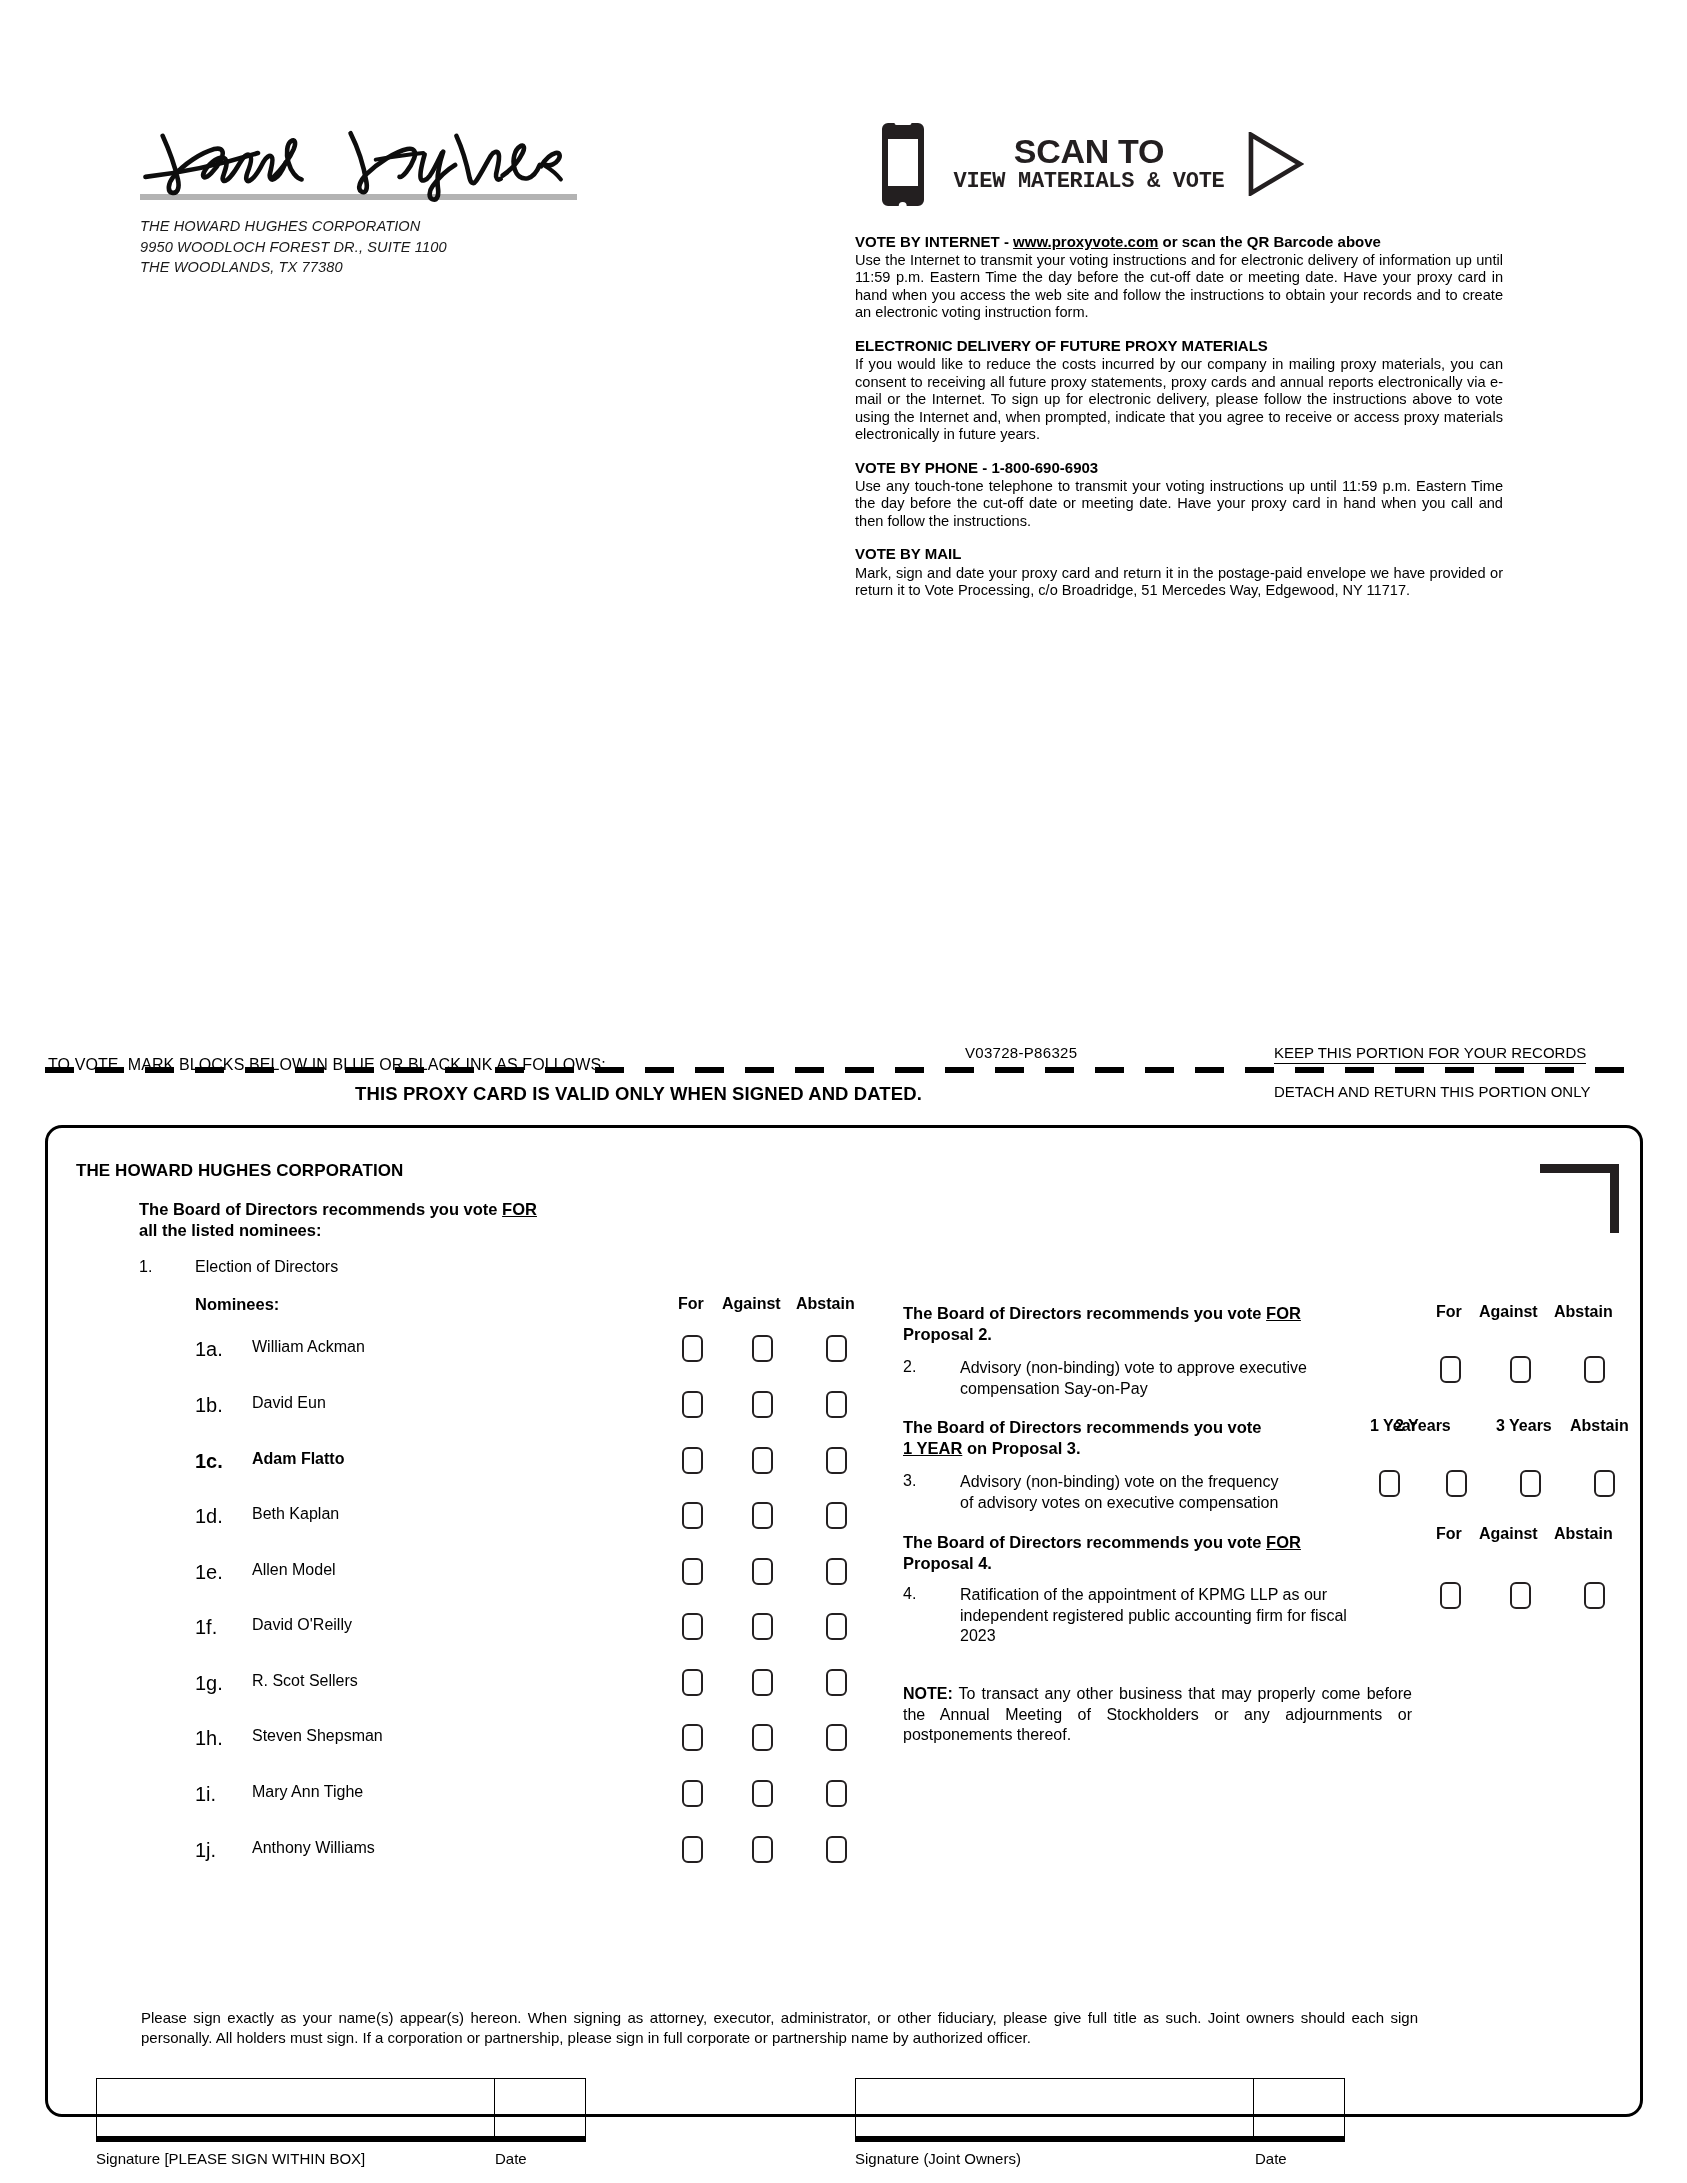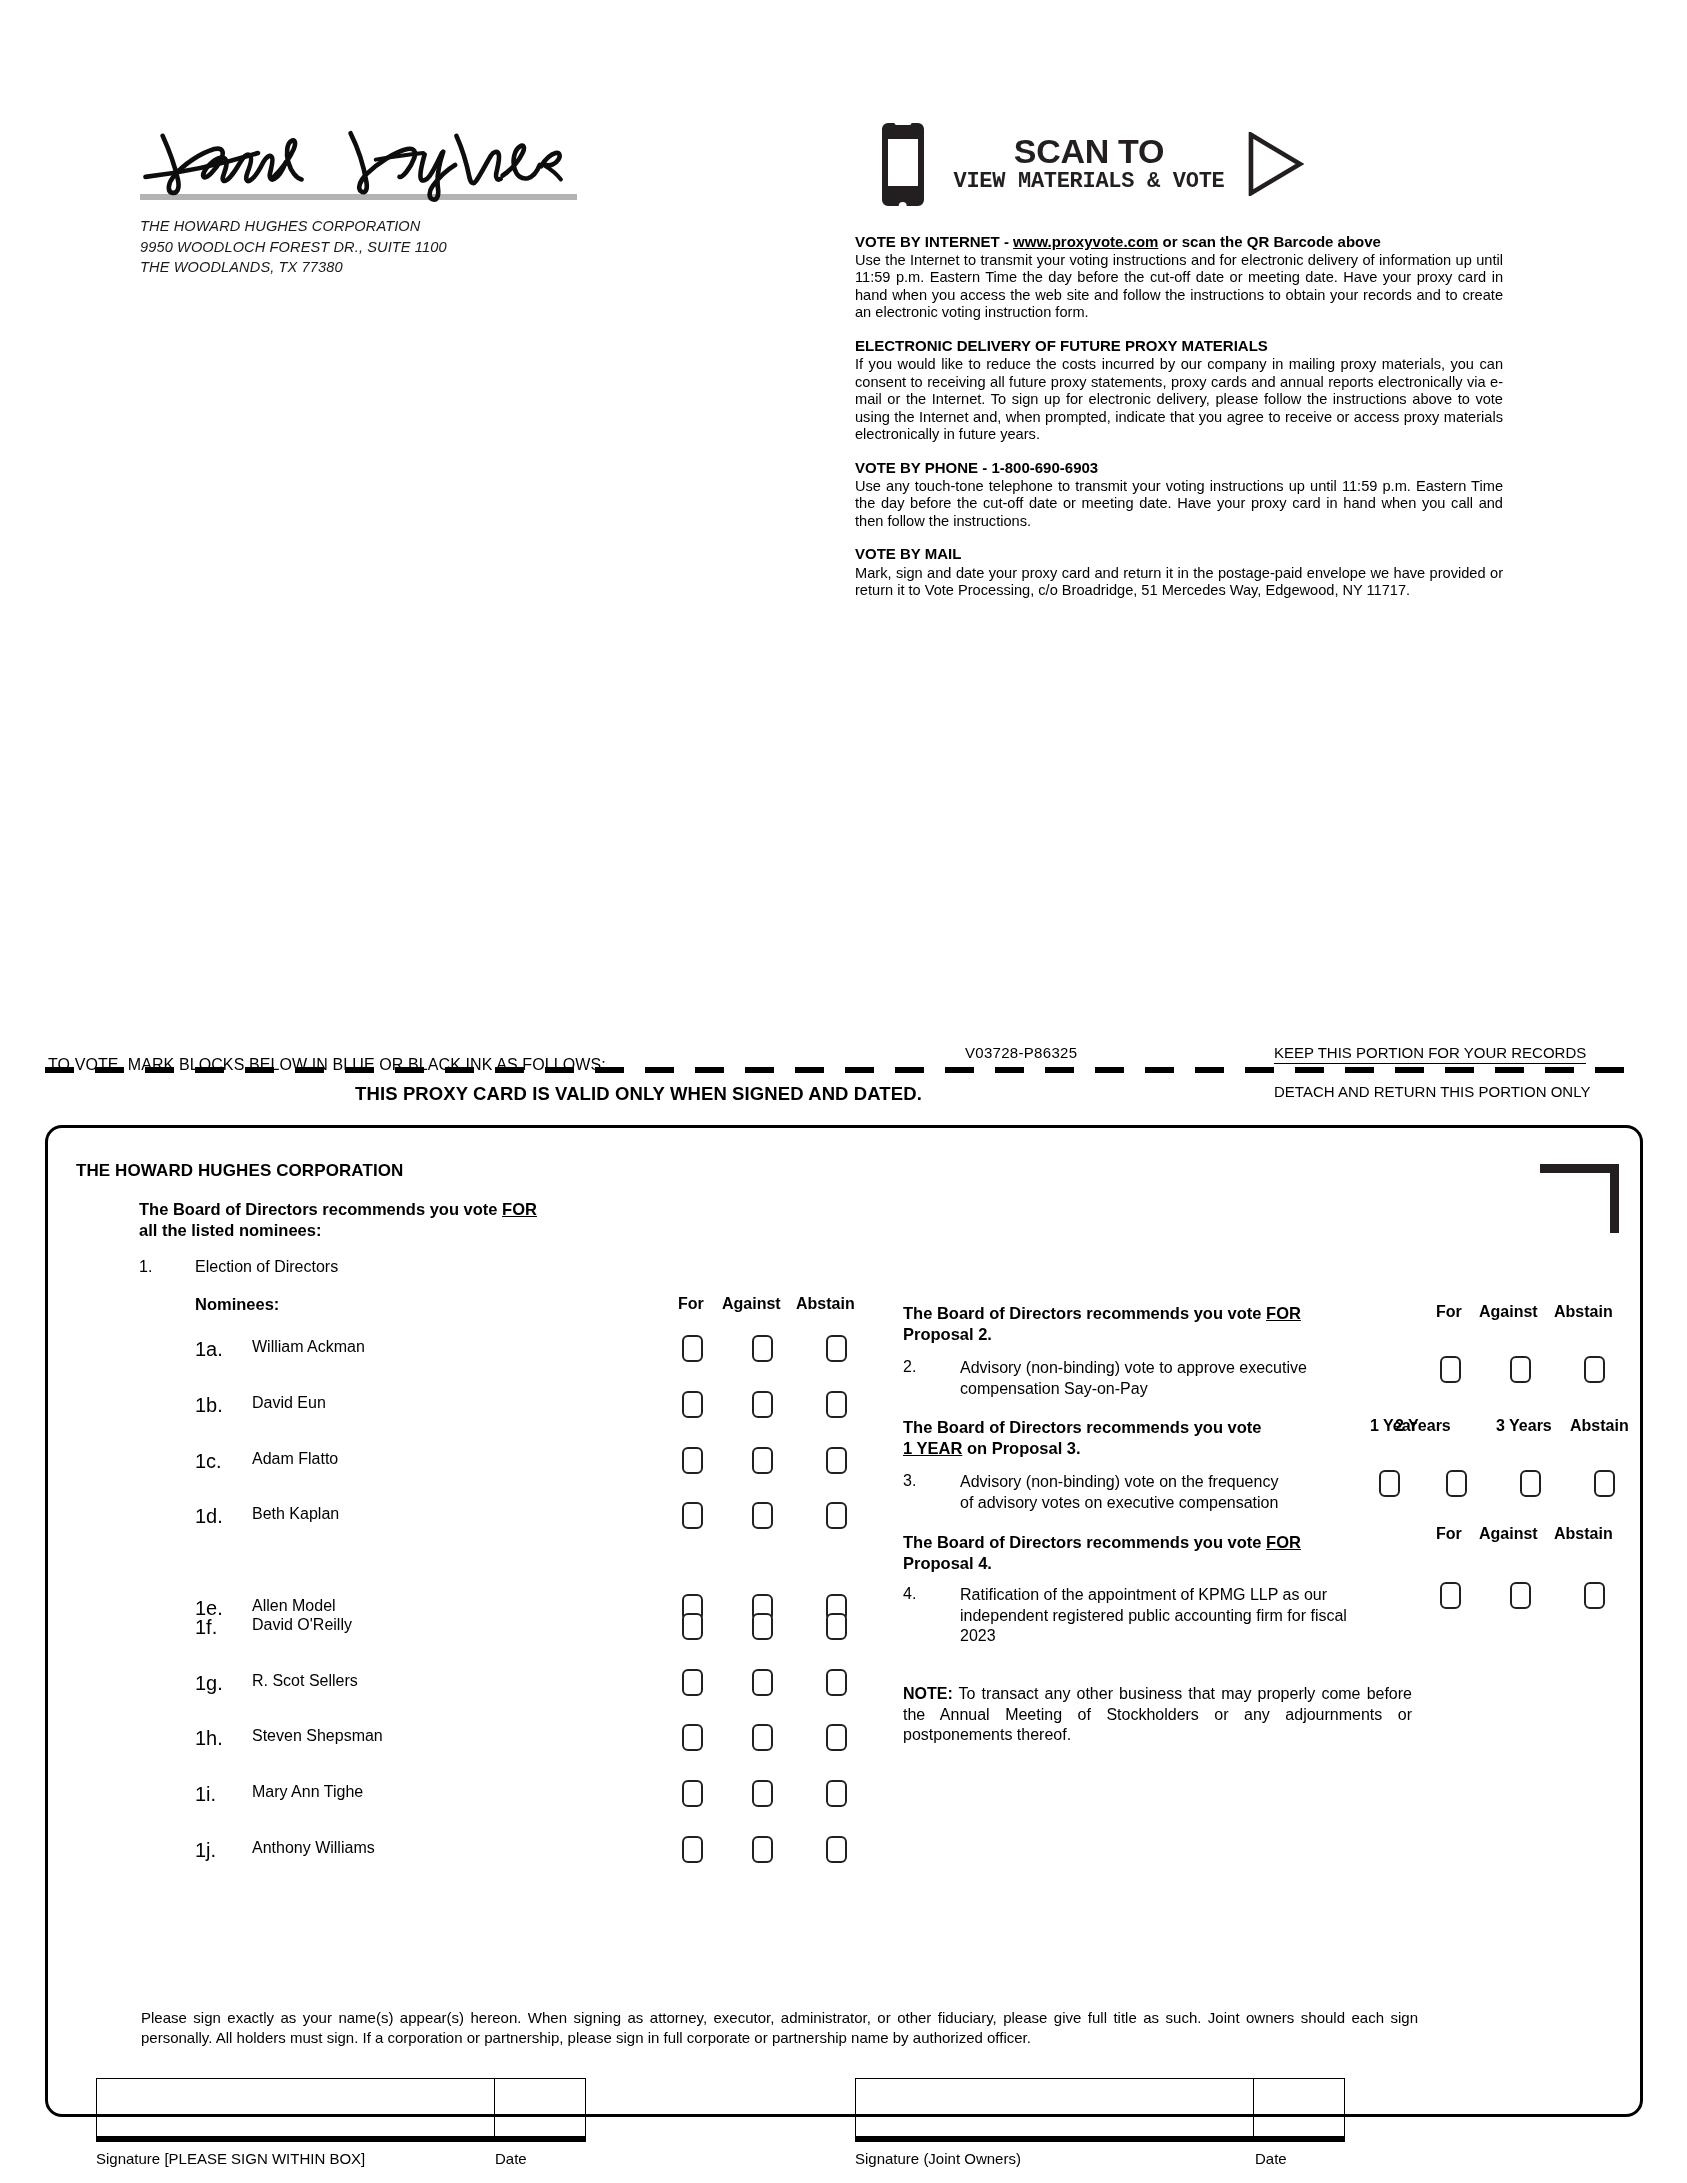--- a/index.html
+++ b/index.html
@@ -192,35 +192,35 @@
           <div class="cbx" style="left: 557px; top: -2.6px;"></div>
           <div class="cbx" style="left: 631px; top: -2.6px;"></div>
         </div>
         <div class="nom-row" style="top: 266px;">
           <div class="nom-key">1b.</div>
           <div class="nom-name">David Eun</div>
           <div class="cbx" style="left: 487px; top: -2.6px;"></div>
           <div class="cbx" style="left: 557px; top: -2.6px;"></div>
           <div class="cbx" style="left: 631px; top: -2.6px;"></div>
         </div>
-        <div class="nom-row" style="top: 322px;">
+        <div class="nom-row" style="top: 322px; font-weight: bold;">
           <div class="nom-key">1c.</div>
           <div class="nom-name">Adam Flatto</div>
           <div class="cbx" style="left: 487px; top: -2.6px;"></div>
           <div class="cbx" style="left: 557px; top: -2.6px;"></div>
           <div class="cbx" style="left: 631px; top: -2.6px;"></div>
         </div>
         <div class="nom-row" style="top: 377px;">
           <div class="nom-key">1d.</div>
           <div class="nom-name">Beth Kaplan</div>
           <div class="cbx" style="left: 487px; top: -2.6px;"></div>
           <div class="cbx" style="left: 557px; top: -2.6px;"></div>
           <div class="cbx" style="left: 631px; top: -2.6px;"></div>
         </div>
-        <div class="nom-row" style="top: 433px; margin-top: 36px;">
+        <div class="nom-row" style="top: 433px;">
           <div class="nom-key">1e.</div>
           <div class="nom-name">Allen Model</div>
           <div class="cbx" style="left: 487px; top: -2.6px;"></div>
           <div class="cbx" style="left: 557px; top: -2.6px;"></div>
           <div class="cbx" style="left: 631px; top: -2.6px;"></div>
         </div>
         <div class="nom-row" style="top: 488px;">
           <div class="nom-key">1f.</div>
           <div class="nom-name">David O'Reilly</div>
           <div class="cbx" style="left: 487px; top: -2.6px;"></div>

